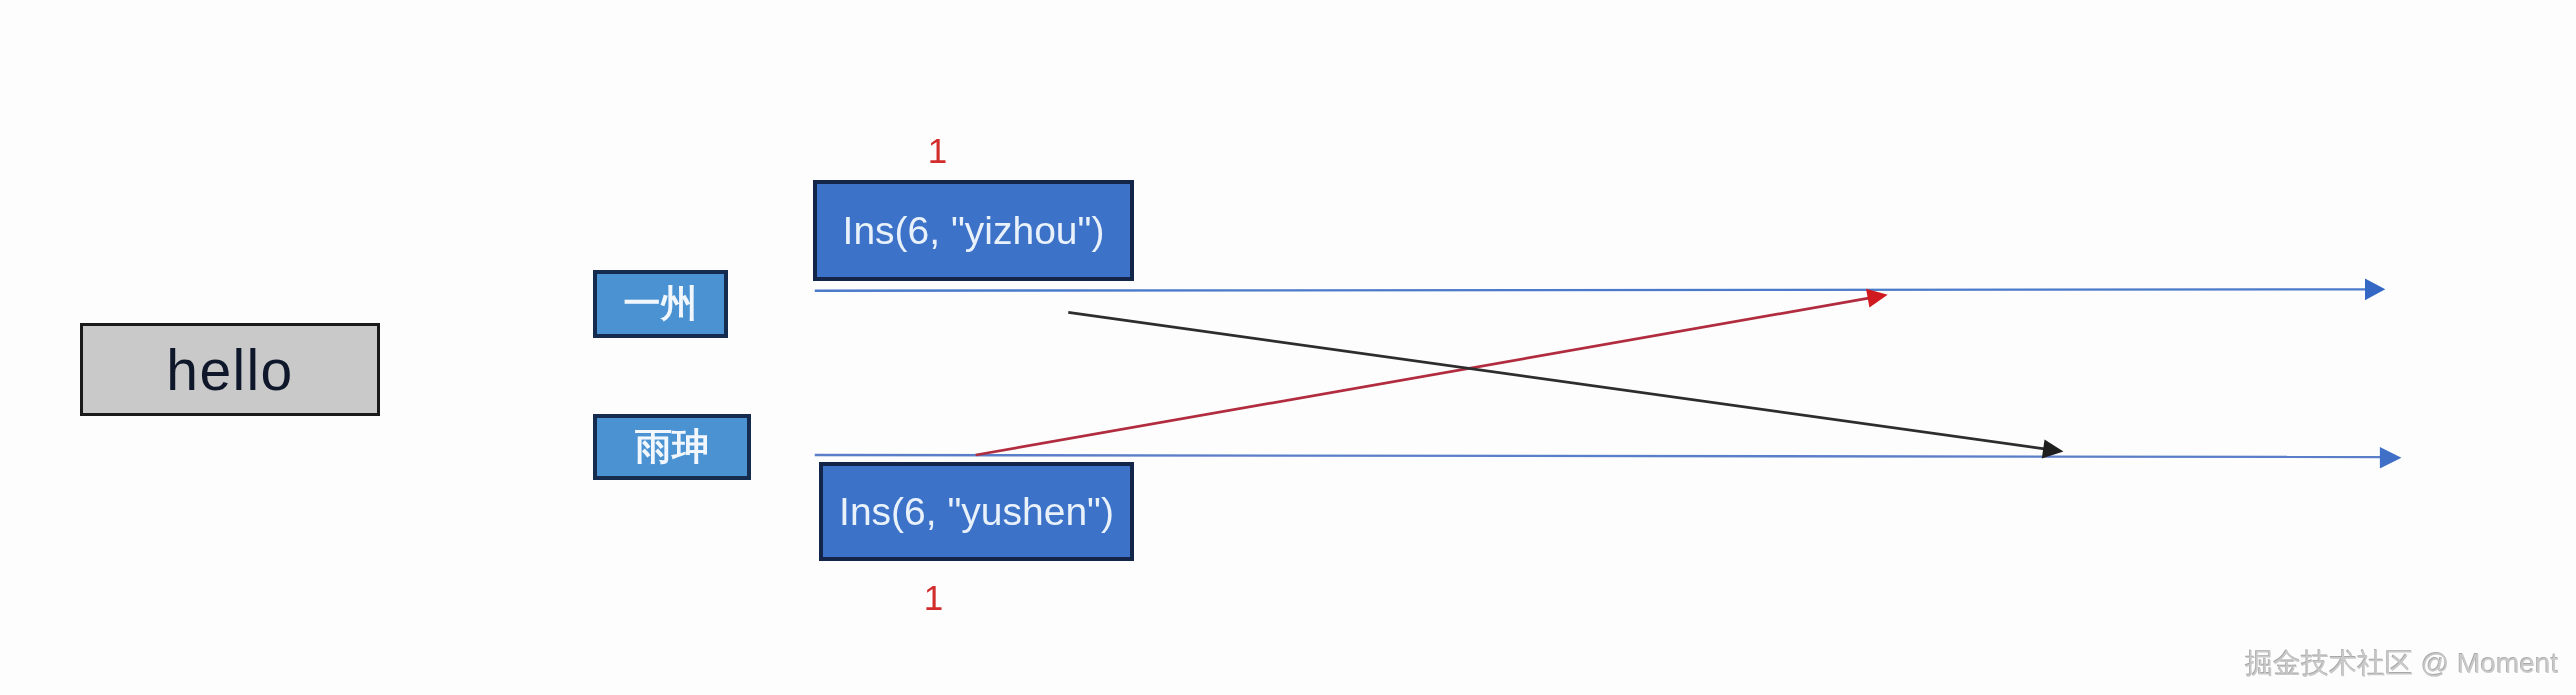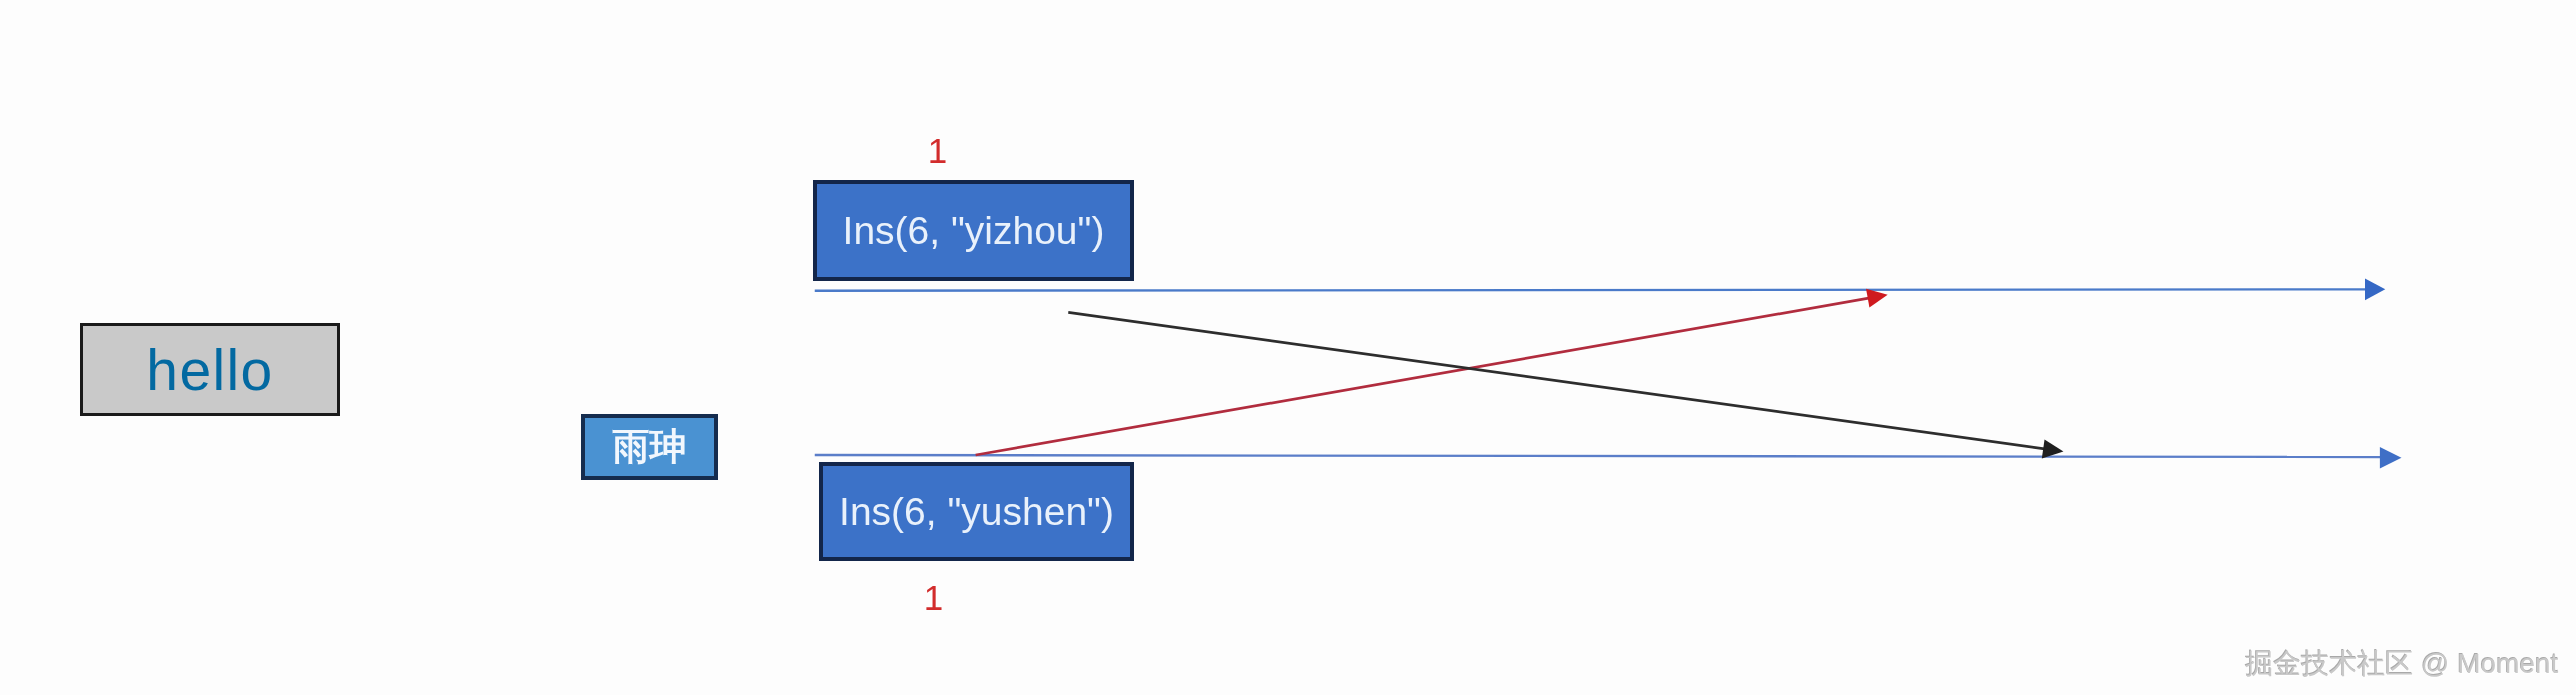--- a/index.html
+++ b/index.html
@@ -16,37 +16,37 @@
     overflow: hidden;
   }
   .box {
     position: absolute;
     display: flex;
     align-items: center;
     justify-content: center;
     box-sizing: border-box;
   }
   .doc-box {
-    left: 80px; top: 323px; width: 260px; height: 93px;
+    left: 80px; top: 323px; width: 300px; height: 93px;
     background: #c9c9c9;
     border: 3.4px solid #1a1a1a;
-    color: #0369a1;
+    color: #0f172a;
     font-size: 57px;
     letter-spacing: 1.4px;
   }
   .site-box {
     width: 135px; height: 68px;
     background: #4a92d2;
     border: 4px solid #152c4e;
     color: #f2f7fd;
     font-size: 37px;
     font-weight: bold;
   }
   .site-box.site-a { left: 593px; top: 270px; }
-  .site-box.site-b { left: 581px; top: 414px; width: 137px; height: 66px; }
+  .site-box.site-b { left: 593px; top: 414px; width: 158px; height: 66px; }
   .op-box {
     background: #3c72c8;
     border: 4.7px solid #13264a;
     color: #e9f1fb;
     font-size: 39px;
   }
   .op-box.op-a { left: 813px; top: 180px; width: 321px; height: 101px; }
   .op-box.op-b { left: 819px; top: 462px; width: 315px; height: 99px; }
   .step-num {
     position: absolute;
@@ -90,20 +90,23 @@
     <polygon points="2792,436 2765,455 2760,427" fill="#cf1a1f"></polygon>
 
     <line x1="1580" y1="462" x2="3024" y2="664" stroke="#2d2d2d" stroke-width="4"></line>
     <polygon points="3052,668 3020,678 3024,650" fill="#1f1f1f"></polygon>
   </svg>
 
   <div class="box doc-box">
     <span>hello</span>
   </div>
 
+  <div class="box site-box site-a">
+    <span>一州</span>
+  </div>
   <div class="box site-box site-b">
     <span>雨珅</span>
   </div>
 
   <div class="box op-box op-a">
     <span>Ins(6, "yizhou")</span>
   </div>
   <div class="box op-box op-b">
     <span>Ins(6, "yushen")</span>
   </div>

